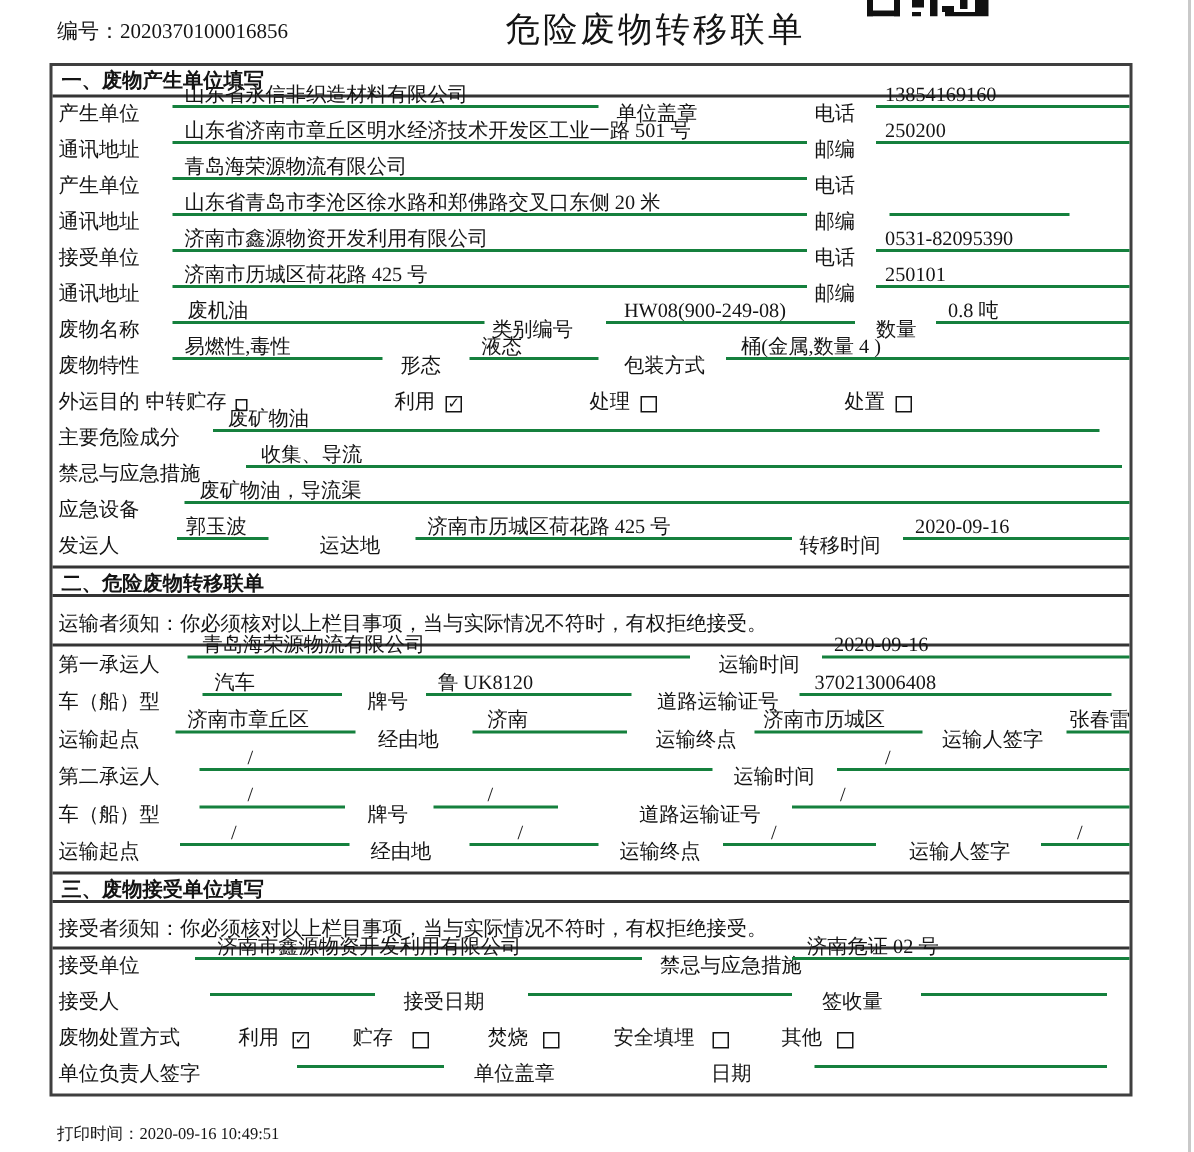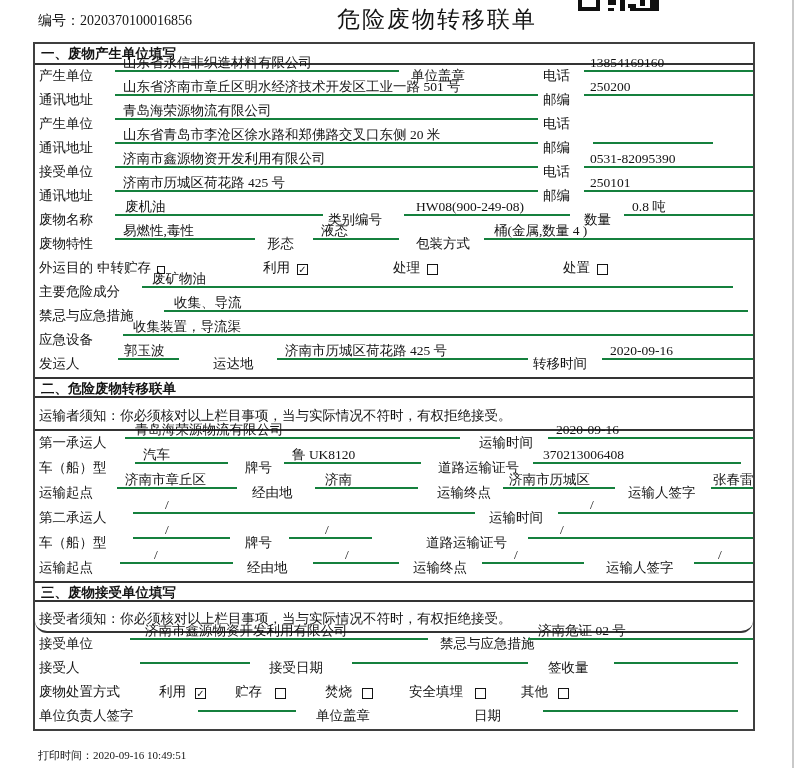--- a/index.html
+++ b/index.html
@@ -16,21 +16,21 @@
   .qr { position:absolute; left:578px; top:0; width:86px; height:11px; }
   .edge-line { position:absolute; right:2px; top:0; width:2px; height:768px; background:#c9c9c9; }
 
   .box { position:absolute; left:33px; top:42px; width:722px; border:2px solid #3f3f3f; background:#fff; }
 
   .sec { height:21px; line-height:20px; font-weight:bold; font-size:13.5px;
          padding-left:6px; border-bottom:2px solid #343434; white-space:nowrap; }
   .sec.mid { border-top:2px solid #343434; }
 
   .notice { height:33px; padding:9px 0 0 4px; border-bottom:2px solid #343434; white-space:nowrap; }
-  .notice.s3n { height:31px; padding-top:8px;border-radius:12px; }
+  .notice.s3n { height:31px; padding-top:8px; }
 
   .row { position:relative; height:24px; }
   .row.h25 { height:25px; }
 
   .lb { position:absolute; bottom:4px; white-space:nowrap; }
   .uv { position:absolute; bottom:17px; height:18px; line-height:18px;
         border-bottom:2px solid #15803d; white-space:nowrap; overflow:hidden; }
   .cb { position:absolute; bottom:6px; width:11px; height:11px; border:1px solid #141414;
         font-size:10px; line-height:10px; text-align:center;
         font-family:"DejaVu Sans",sans-serif; }
@@ -142,21 +142,21 @@
     <span class="uv" style="left:107px;width:591px;padding-left:10px">废矿物油</span>
   </div>
 
   <div class="row">
     <span class="lb" style="left:4px">禁忌与应急措施</span>
     <span class="uv" style="left:129px;width:584px;padding-left:10px">收集、导流</span>
   </div>
 
   <div class="row">
     <span class="lb" style="left:4px">应急设备</span>
-    <span class="uv" style="left:88px;width:630px;padding-left:10px">收集装置，导流渠</span>
+    <span class="uv" style="left:88px;width:630px;padding-left:10px">废矿物油，导流渠</span>
   </div>
 
   <div class="row">
     <span class="lb" style="left:4px">发运人</span>
     <span class="uv" style="left:83px;width:61px;padding-left:6px">郭玉波</span>
     <span class="lb" style="left:178px">运达地</span>
     <span class="uv" style="left:242px;width:251px;padding-left:8px">济南市历城区荷花路 425 号</span>
     <span class="lb" style="left:498px">转移时间</span>
     <span class="uv" style="left:567px;width:151px;padding-left:8px">2020-09-16</span>
   </div>

